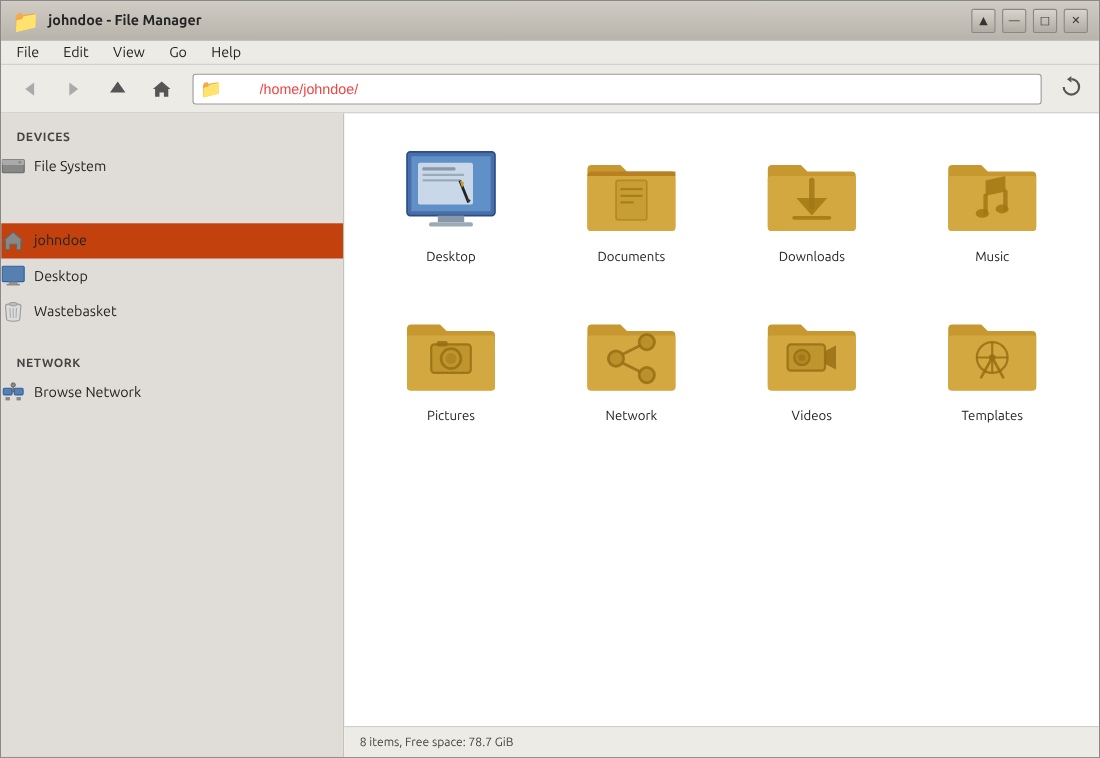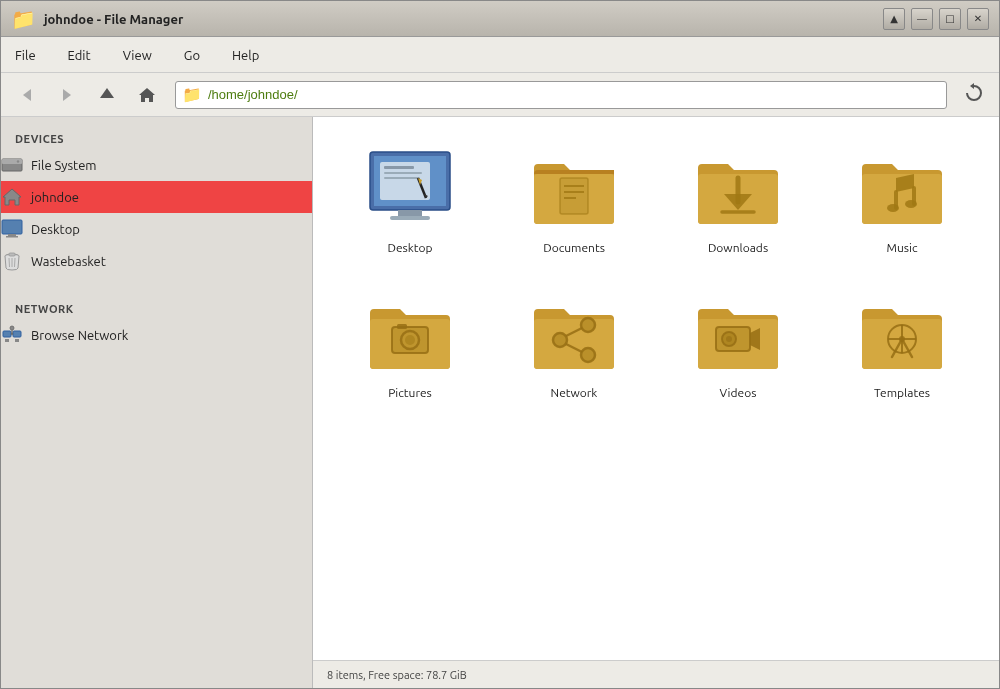--- a/index.html
+++ b/index.html
@@ -59,26 +59,26 @@
       align-items: center;
       justify-content: center;
       cursor: pointer;
       font-size: 10px;
       color: #333;
     }
 
     
     .menu-bar {
       background: #edebe6;
-      height: 36px;
+      height: 22px;
       display: flex;
       align-items: center;
       padding: 0 4px;
       border-bottom: 1px solid #ccc;
-      gap: 12px;
+      gap: 2px;
     }
 
     .menu-item {
       padding: 4px 10px;
       cursor: pointer;
       border-radius: 3px;
       font-size: 13px;
       color: #222;
     }
 
@@ -124,21 +124,22 @@
       margin: 0 6px;
       gap: 6px;
     }
 
     .address-input {
       flex: 1;
       border: none;
       outline: none;
       font-size: 13px;
       background: transparent;
-      color: #4d7c0f;
+      color: #ef4444;
+      margin-left: 28px;
     }
 
     .reload-btn {
       font-size: 16px;
       color: #555;
       cursor: pointer;
       padding: 2px 6px;
     }
 
     
@@ -170,21 +171,22 @@
       display: flex;
       align-items: center;
       padding: 5px 0;
       cursor: pointer;
       gap: 8px;
       color: #222;
       font-size: 13px;
     }
 
     .sidebar-item.selected {
-      background: #ef4444;
+      background: #c2410c;
+      margin-top: 36px;
     }
 
     .sidebar-icon {
       width: 22px;
       height: 22px;
       display: flex;
       align-items: center;
       justify-content: center;
       font-size: 16px;
       flex-shrink: 0;

